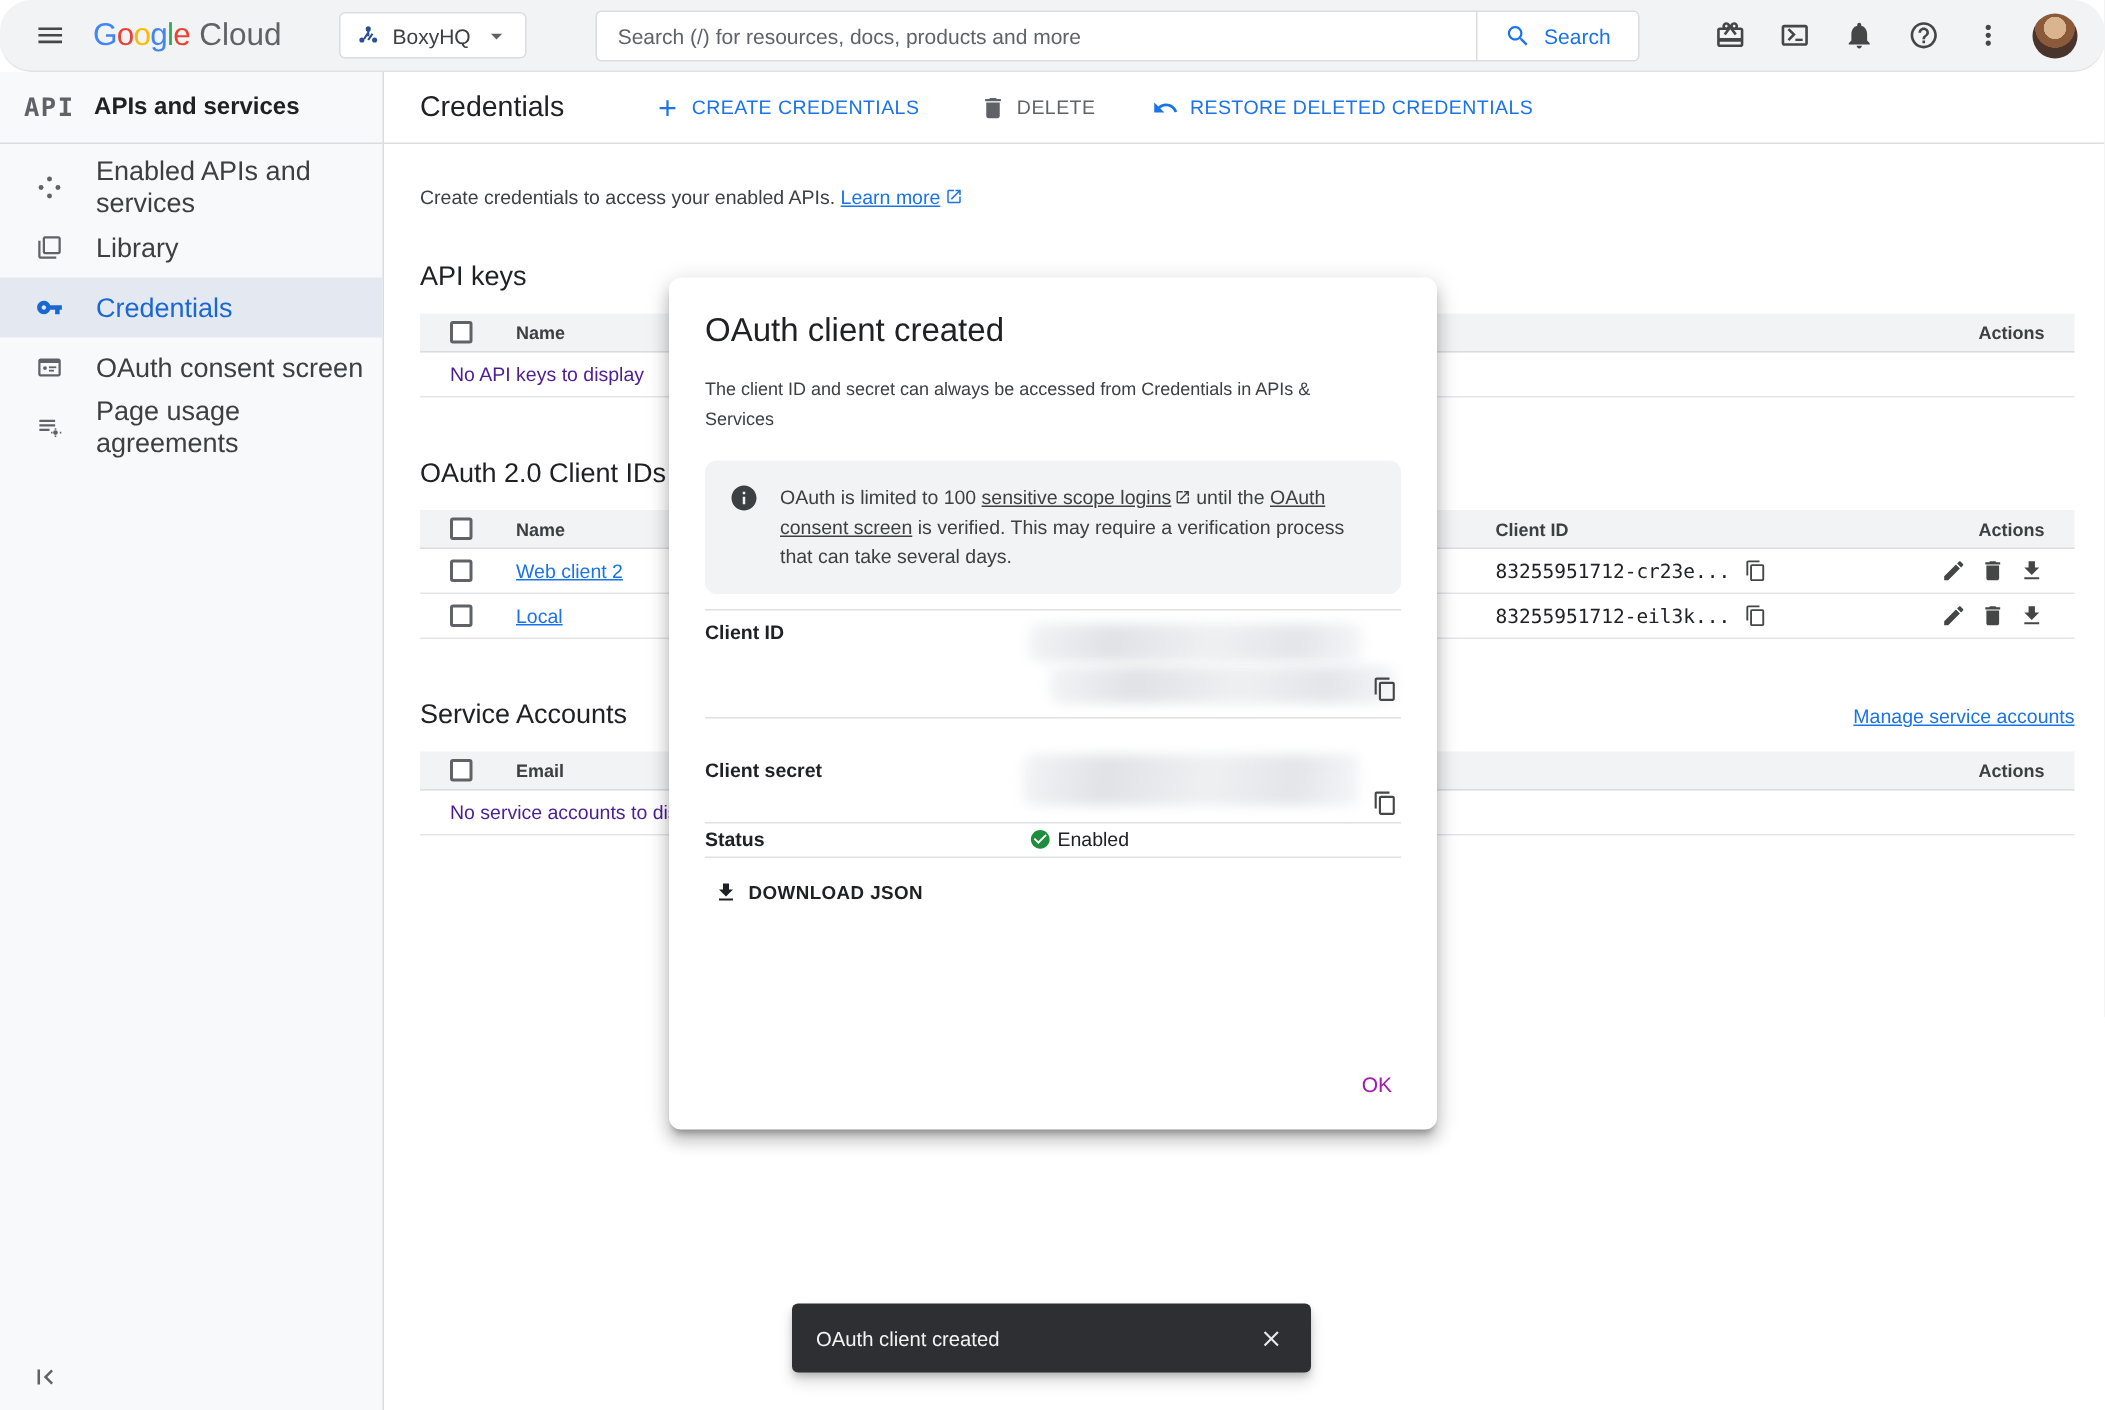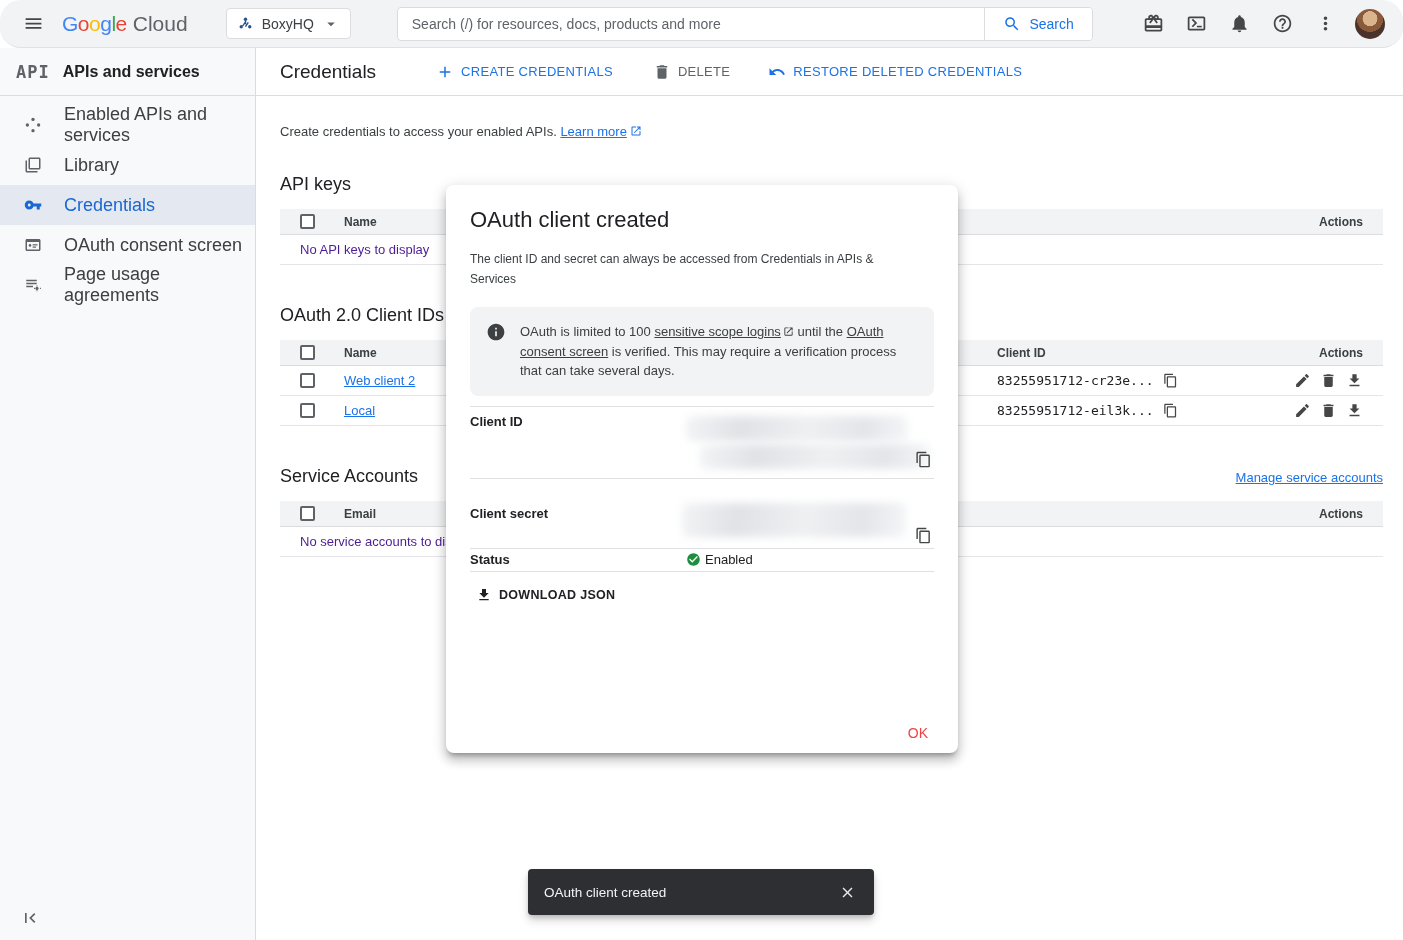--- a/index.html
+++ b/index.html
@@ -115,22 +115,22 @@
   .blob2{top:30px;left:14px;width:230px;height:25px;}
   .blob3{top:24px;left:-4px;width:224px;height:34px;}
   .copy-abs{position:absolute;right:2px;background:none;border:none;padding:0;cursor:pointer;}
   .copy-abs svg{width:17px;height:17px;fill:#444746;}
   .cp-cid{top:44px;}  .cp-secret{top:48px;}
   .status-val{display:flex;align-items:center;gap:4px;color:#202124;}
   .status-val svg{width:15px;height:15px;fill:#1e8e3e;}
   .dl-btn{margin-top:9px;display:flex;align-items:center;gap:7px;background:none;border:none;cursor:pointer;
     font-family:inherit;font-size:12.5px;font-weight:700;letter-spacing:0.3px;color:#202124;padding:6px 6px;}
   .dl-btn svg{width:16px;height:16px;fill:#202124;}
-  .ok-btn{position:absolute;right:20px;bottom:4px;background:none;border:none;cursor:pointer;
-    font-family:inherit;font-size:14px;font-weight:500;color:#ef4444;padding:8px 10px;}
+  .ok-btn{position:absolute;right:20px;bottom:14px;background:none;border:none;cursor:pointer;
+    font-family:inherit;font-size:14px;font-weight:500;color:#a21caf;padding:8px 10px;}
 
   
   .snackbar{position:absolute;left:528px;top:869px;width:346px;height:46px;background:#2e2f32;border-radius:4px;
     display:flex;align-items:center;padding:0 10px 0 16px;z-index:20;
     box-shadow:0 3px 5px -1px rgba(0,0,0,.2),0 6px 10px 0 rgba(0,0,0,.14);}
   .snackbar .msg{color:#f1f3f4;font-size:13.5px;flex:1;}
   .snack-close{background:none;border:none;cursor:pointer;padding:8px;}
   .snack-close svg{width:17px;height:17px;fill:#e8eaed;}
 </style>
 </head>

